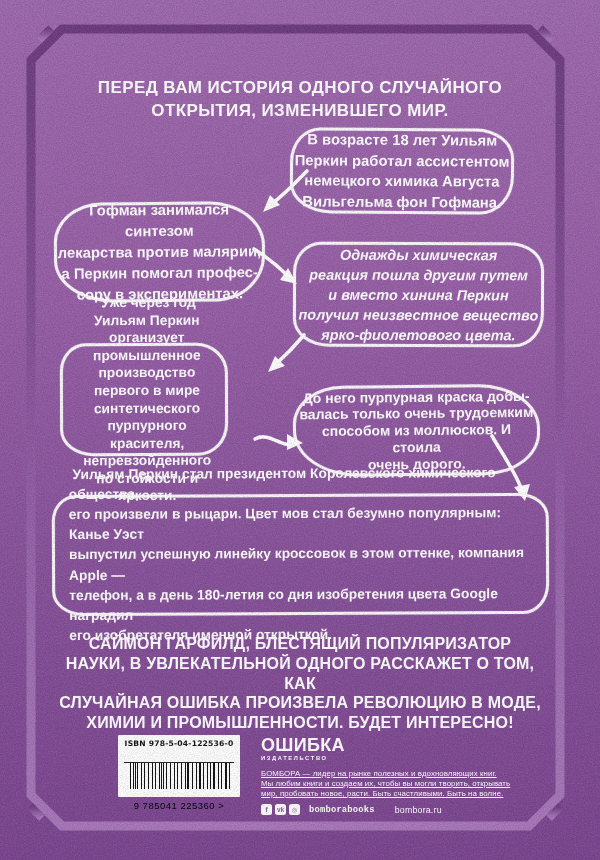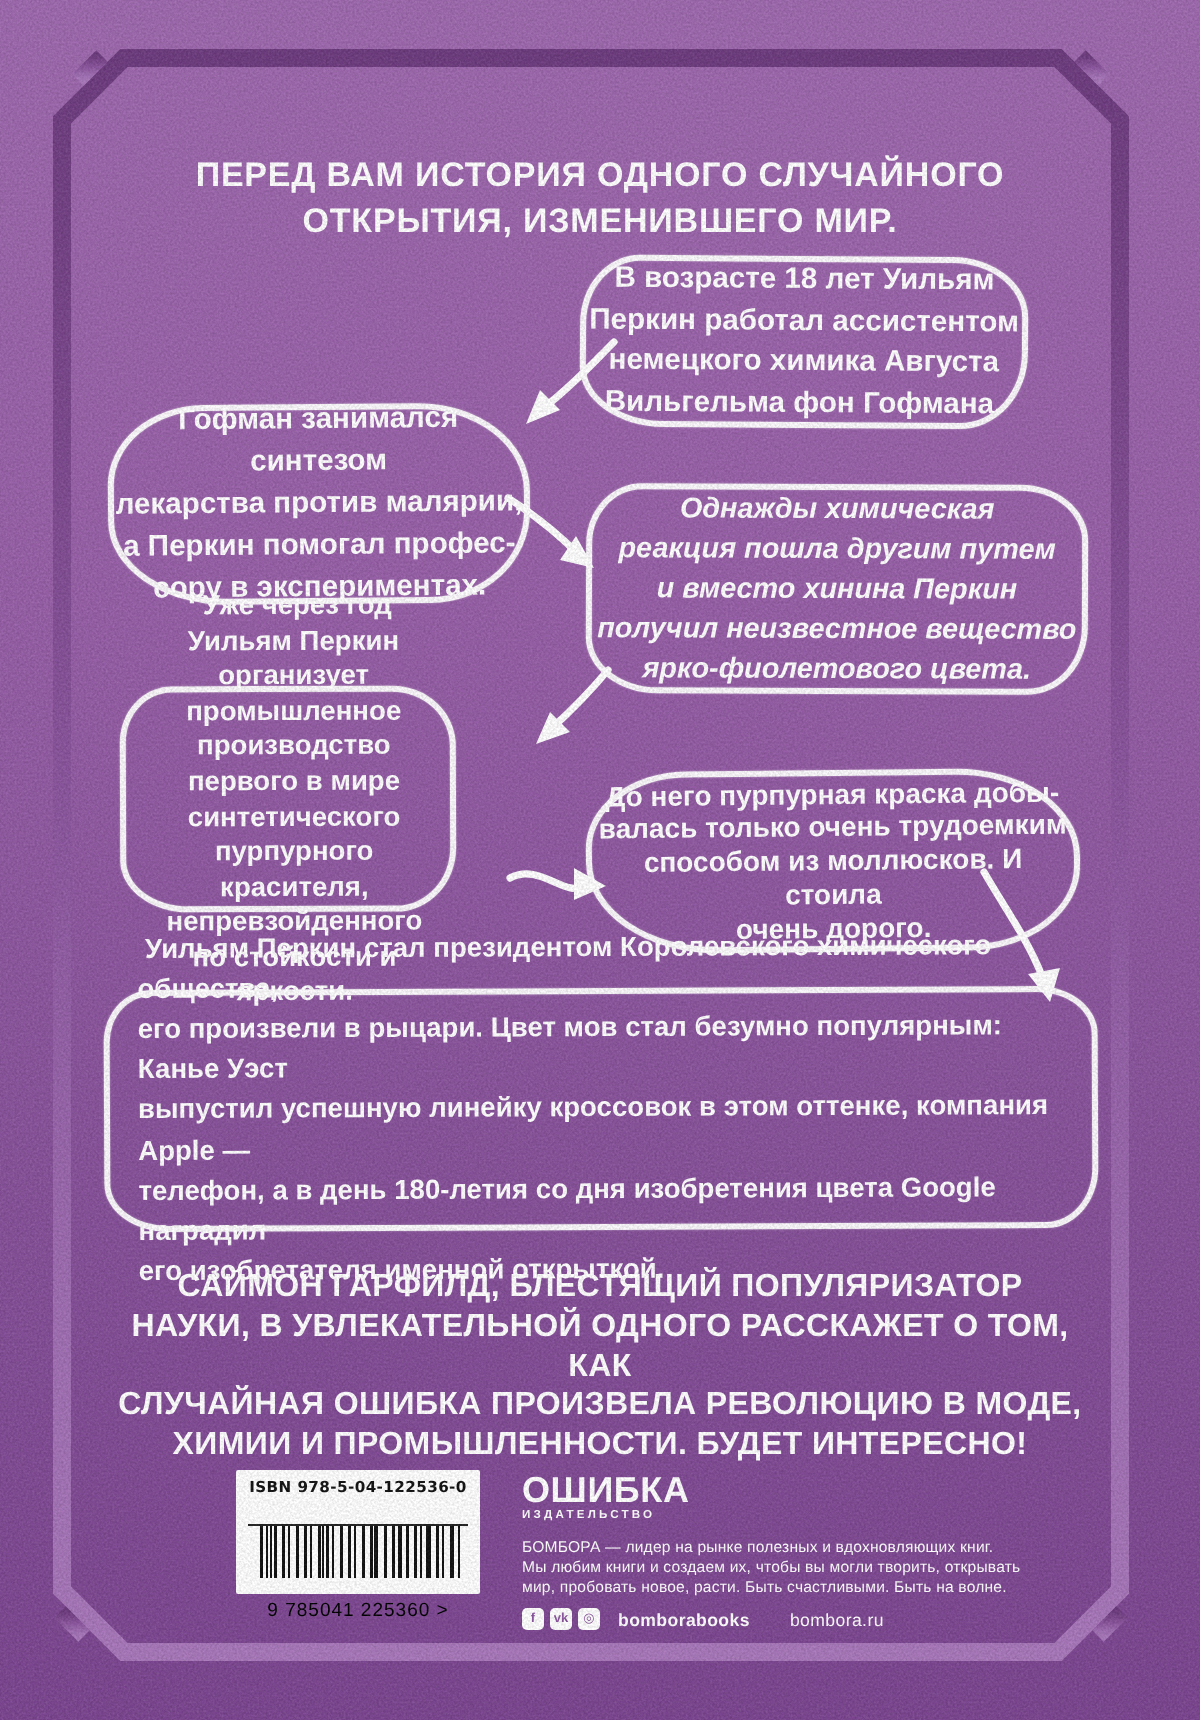--- a/index.html
+++ b/index.html
@@ -48,26 +48,26 @@
     background:
       repeating-linear-gradient(90deg,#111 0 1.5px,transparent 1.5px 3px,#111 3px 4px,transparent 4px 7px,#111 7px 8.5px,transparent 8.5px 11px),
       repeating-linear-gradient(90deg,transparent 0 5px,#111 5px 6px,transparent 6px 13px);
   }
   .digits{font-family:Liberation Sans, sans-serif;font-size:9.5px;
           text-align:center;letter-spacing:.5px;margin-top:11px;color:#000;}
   .pub{position:absolute;left:261px;top:736px;width:252px;}
   .logo{font-weight:800;font-size:18px;letter-spacing:.3px;line-height:18px;}
   .logo-sub{font-weight:700;font-size:5.8px;letter-spacing:1.6px;margin-top:1px;}
   .about{font-size:7.8px;line-height:9.8px;margin-top:8px;white-space:pre-line;font-weight:400;
-         letter-spacing:.1px;}
+         letter-spacing:.1px;text-decoration:underline;}
   .social{display:flex;align-items:center;margin-top:6px;}
   .sicon{display:inline-flex;align-items:center;justify-content:center;width:11px;height:11px;
          background:#fff;color:#8a549d;border-radius:2.5px;font-size:6.5px;font-weight:800;
          margin-right:3px;line-height:1;}
-  .handle{font-weight:700;font-size:8.8px;margin-left:6px;letter-spacing:.2px;}
+  .handle{font-weight:700;font-size:8.8px;margin-left:6px;letter-spacing:.2px;font-family:Liberation Mono, monospace;}
   .site{font-weight:400;font-size:8.8px;margin-left:20px;letter-spacing:.2px;}
 </style>
 </head>
 <body>
 
 <div class="cover">
 
   <svg class="layer" viewBox="0 0 600 860" aria-hidden="true">
     <defs>
       <linearGradient id="fg" x1="0" y1="0" x2="0" y2="1">

